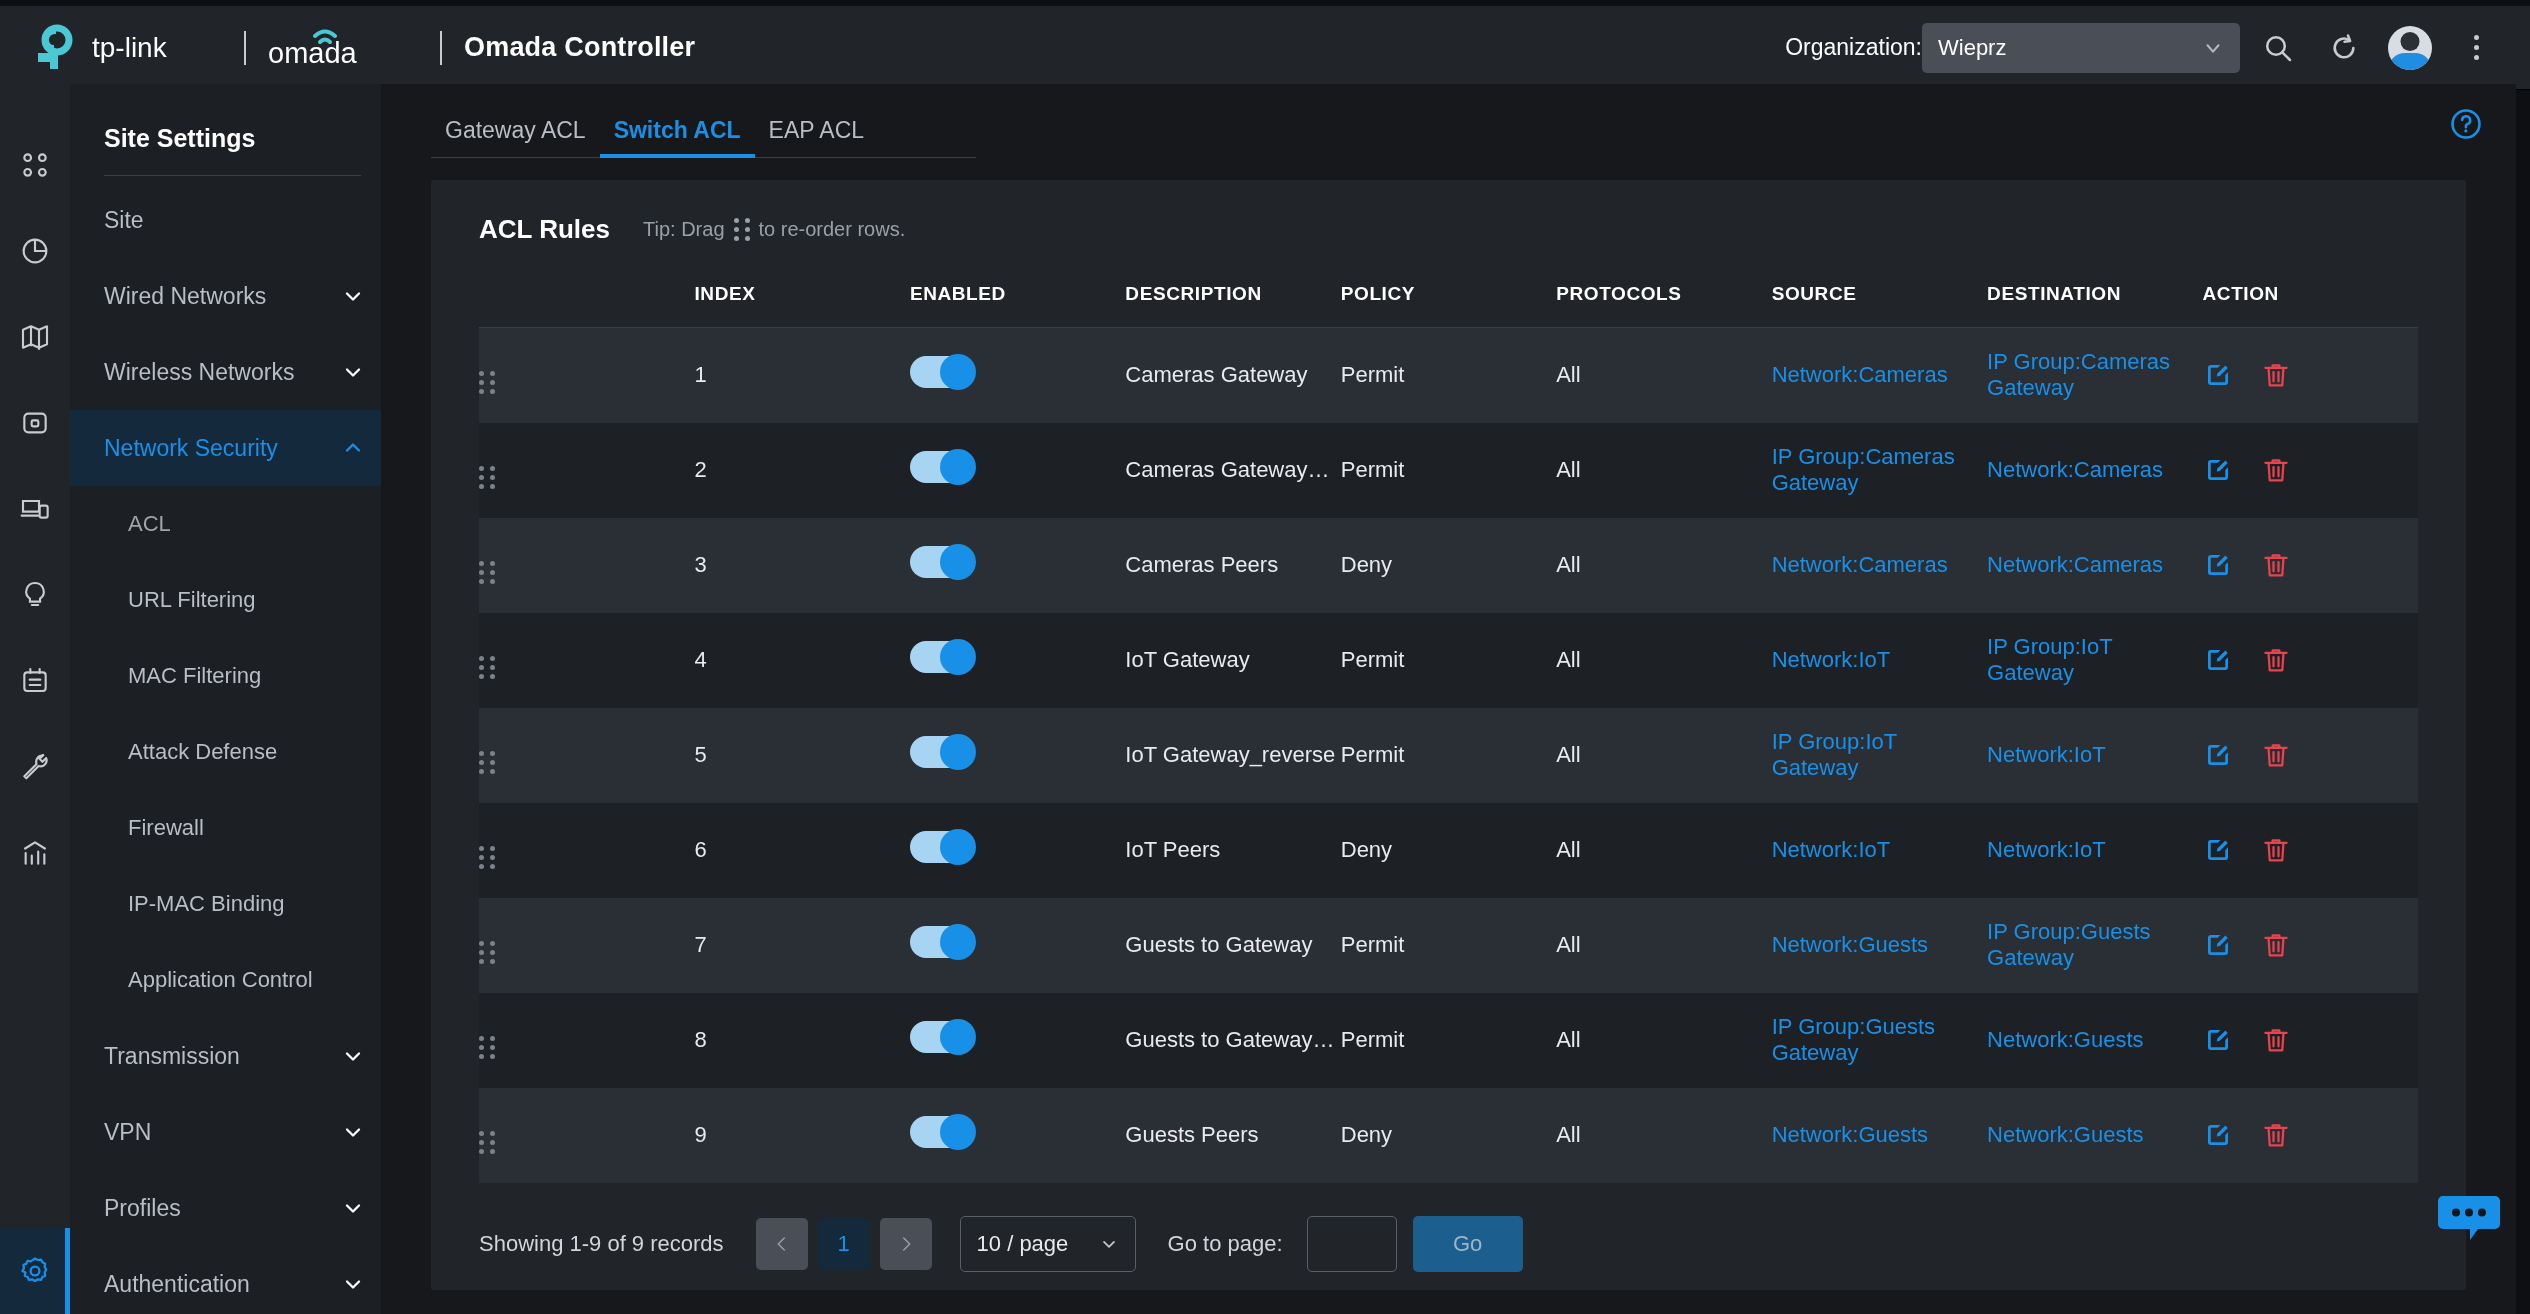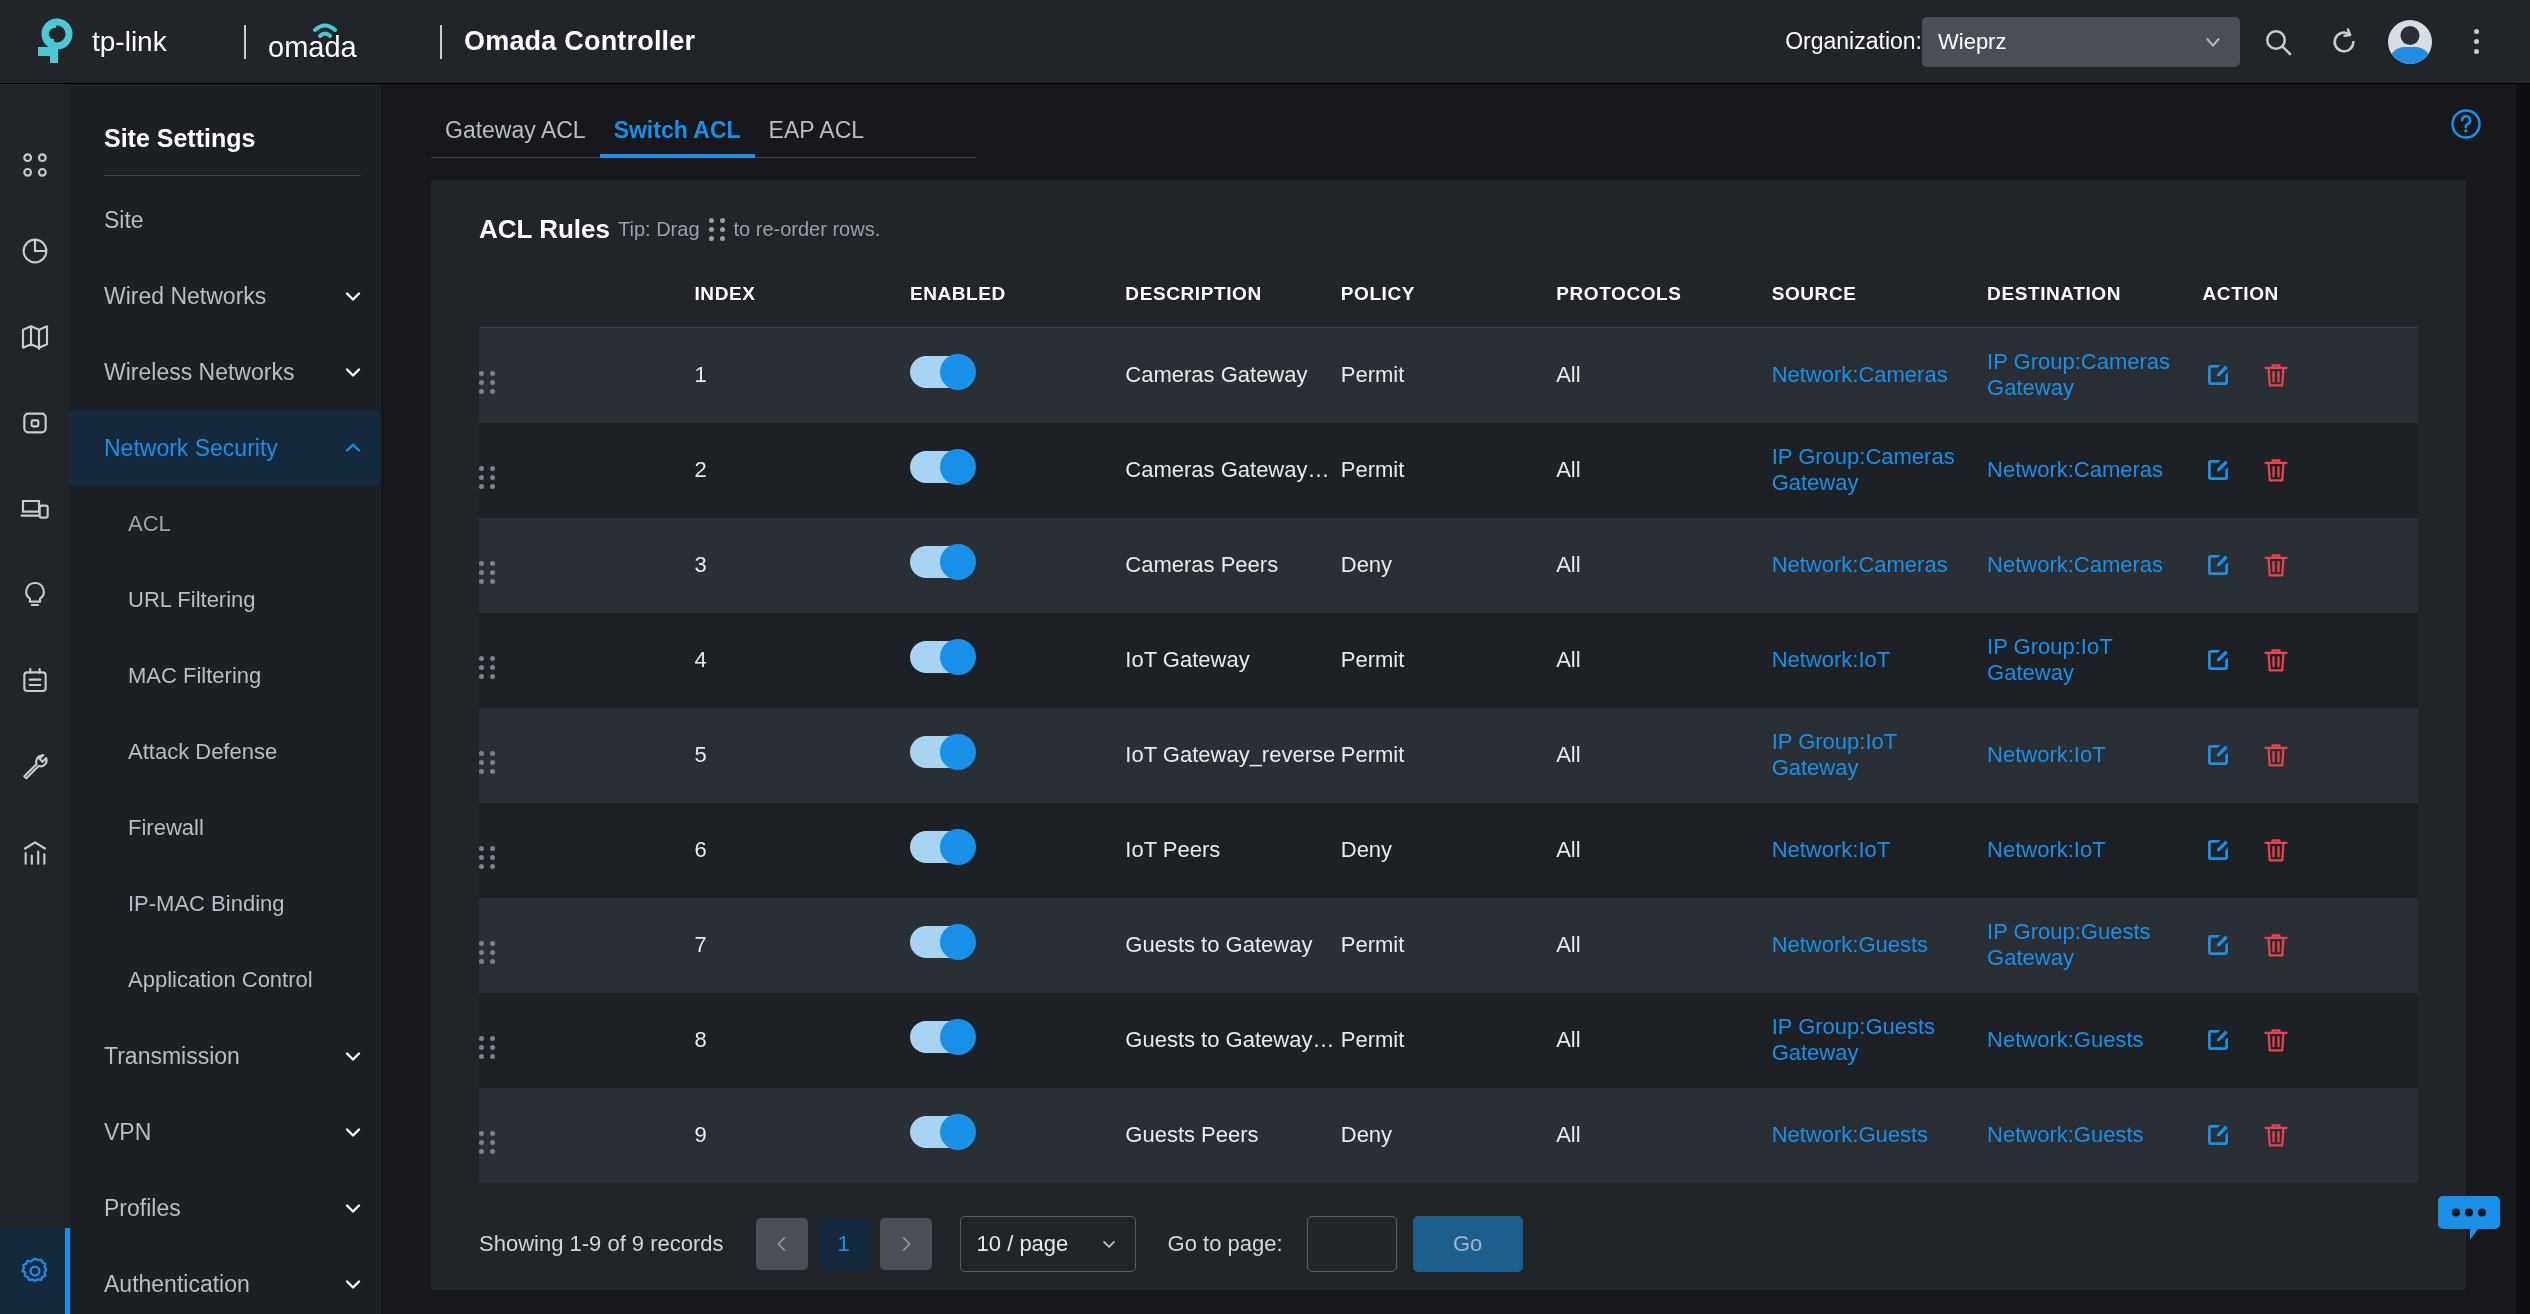--- a/index.html
+++ b/index.html
@@ -7,21 +7,21 @@
   html, body {
     width: 2530px; height: 1314px;
     background: #0d0f12;
     font-family: "Liberation Sans", sans-serif;
     overflow: hidden;
   }
   body { position: relative; }
 
   
   .topbar {
-    position: absolute; top: 0; left: 0; width: 2530px; height: 84px;
+    position: absolute; top: 6px; left: 0; width: 2530px; height: 84px;
     background: #212429;
     display: flex; align-items: center;
     border-bottom: 1px solid #000;
   }
   .brand { display: flex; align-items: center; padding-left: 26px; }
   .tp-logo { width: 62px; height: 50px; }
   .brand-word { margin-left: 4px; }
   .vbar { width: 2px; height: 34px; background: #c8cbd0; margin: 0 22px; }
   .omada-word { display:block; }
   .app-title {
@@ -117,21 +117,21 @@
     position:absolute; left:50px; bottom:0; width:545px; height:1px; background:#3a3f47;
   }
   .help-icon { position:absolute; right:32px; bottom:12px; cursor:pointer; }
 
   .panel {
     margin: 22px 50px 0 50px; background:#212429;
     height: 1110px; border-radius: 2px; position:relative; overflow:hidden;
   }
   .panel-head { display:flex; align-items:center; padding: 34px 0 0 48px; }
   .panel-title { color:#fff; font-size:26px; font-weight:bold; }
-  .panel-tip { color:#9aa0a8; font-size:20px; margin-left:8px; display:flex; align-items:flex-start; gap:9px; }
+  .panel-tip { color:#9aa0a8; font-size:20px; margin-left:33px; display:flex; align-items:flex-start; gap:9px; }
 
   .grip { display:inline-grid; grid-template-columns: repeat(2, 5px); gap: 4px 6px; }
   .grip i { width:5px; height:5px; border-radius:50%; background:#9aa0a8; display:block; }
   .grip.row-grip i { background:#7c828b; }
 
   table { width: calc(100% - 96px); margin: 38px 48px 0 48px; border-collapse: collapse; table-layout: fixed; }
   thead th {
     text-align:left; color:#ffffff; font-size:19px; font-weight:bold;
     letter-spacing:.6px; padding: 0 0 22px 0; border-bottom: 1px solid #3a3f47;
   }

